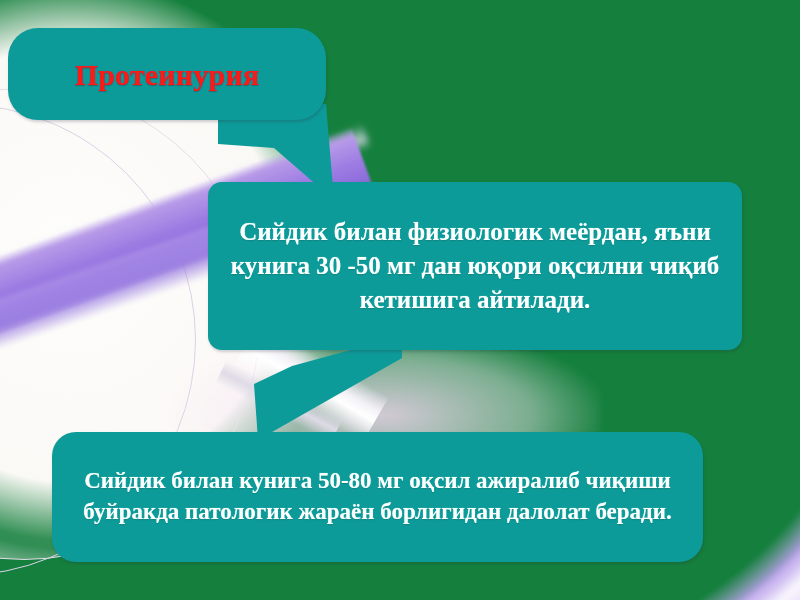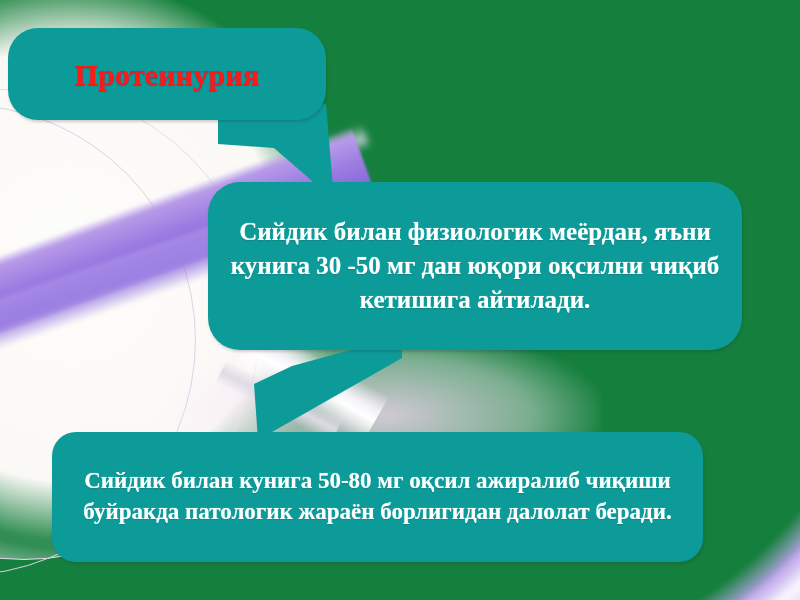--- a/index.html
+++ b/index.html
@@ -213,21 +213,21 @@
     letter-spacing: .2px;
     text-shadow: 0 0 1px rgba(160,20,180,.6), 0 1px 1px rgba(90,0,0,.3);
   }
 
   
   #bubble-definition {
     left: 208px;
     top: 182px;
     width: 534px;
     height: 168px;
-    border-radius: 32px;
+    border-radius: 14px;
     padding: 0 18px;
   }
   #bubble-definition .txt {
     font-size: 25px;
     line-height: 1.36;
   }
 
   
   #bubble-pathology {
     left: 52px;

